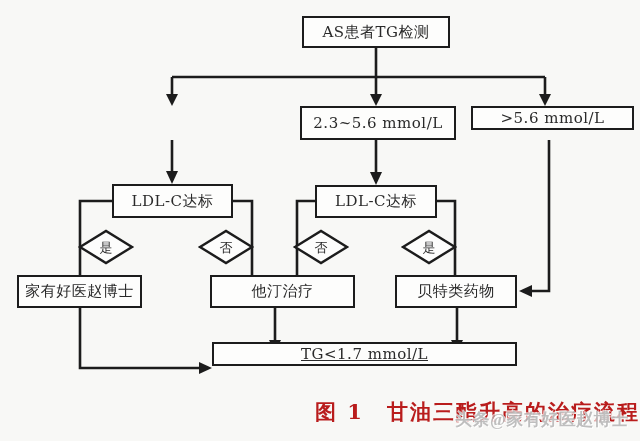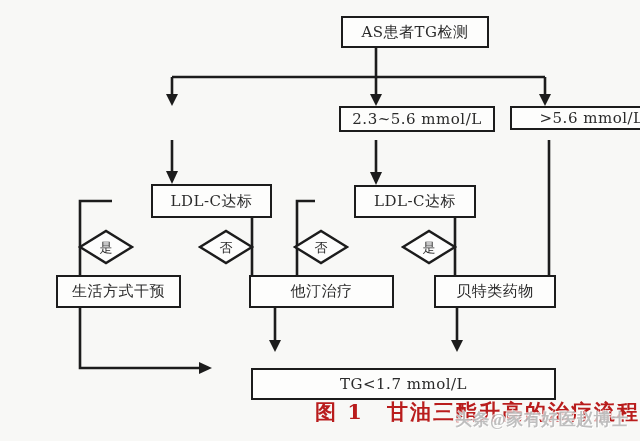--- a/index.html
+++ b/index.html
@@ -35,21 +35,20 @@
     box-sizing: border-box;
     background: var(--box-fill, #fdfdfc);
     border: 2px solid var(--line, #1c1c1c);
     display: flex;
     align-items: center;
     justify-content: center;
     font-size: 15px;
     letter-spacing: 0.5px;
     color: var(--text, #2a2a2a);
     white-space: nowrap;
-    margin-left: 39px;
   }
   .decision-label {
     position: absolute;
     width: 30px;
     text-align: center;
     font-size: 13px;
     color: var(--text, #2a2a2a);
     line-height: 1;
   }
   #caption {
@@ -120,35 +119,35 @@
 
     <polygon class="diamond" points="80,247 106,231 132,247 106,263"></polygon>
     <polygon class="diamond" points="200,247 226,231 252,247 226,263"></polygon>
     <polygon class="diamond" points="295,247 321,231 347,247 321,263"></polygon>
     <polygon class="diamond" points="403,247 429,231 455,247 429,263"></polygon>
   </svg>
 
   <div class="node" style="left:302px; top:16px; width:148px; height:32px;">AS患者TG检测</div>
 
 
-  <div class="node" style="left:300px; top:106px; width:156px; height:26px;">2.3~5.6 mmol/L</div>
+  <div class="node" style="left:300px; top:106px; width:156px; height:34px;">2.3~5.6 mmol/L</div>
 
   <div class="node" style="left:471px; top:106px; width:163px; height:24px;">&gt;5.6 mmol/L</div>
 
   <div class="node" style="left:112px; top:184px; width:121px; height:34px;">LDL-C达标</div>
 
   <div class="node" style="left:315px; top:185px; width:122px; height:33px;">LDL-C达标</div>
 
-  <div class="node" style="left:17px; top:275px; width:125px; height:33px;">生活方式干预</div>
+  <div class="node" style="left:17px; top:275px; width:125px; height:33px;">家有好医赵博士</div>
 
   <div class="node" style="left:210px; top:275px; width:145px; height:33px;">他汀治疗</div>
 
   <div class="node" style="left:395px; top:275px; width:122px; height:33px;">贝特类药物</div>
 
-  <div class="node" style="left:212px; top:368px; width:305px; height:32px;">TG&lt;1.7 mmol/L</div>
+  <div class="node" style="left:212px; top:342px; width:305px; height:24px;text-decoration:underline;">TG&lt;1.7 mmol/L</div>
 
   <div class="decision-label" style="left:91px; top:241px;">是</div>
   <div class="decision-label" style="left:211px; top:241px;">否</div>
   <div class="decision-label" style="left:306px; top:241px;">否</div>
   <div class="decision-label" style="left:414px; top:241px;">是</div>
 
   <div id="caption">图 1　甘油三酯升高的治疗流程</div>
   <div id="watermark">头条@家有好医赵博士</div>
 
 </div>

